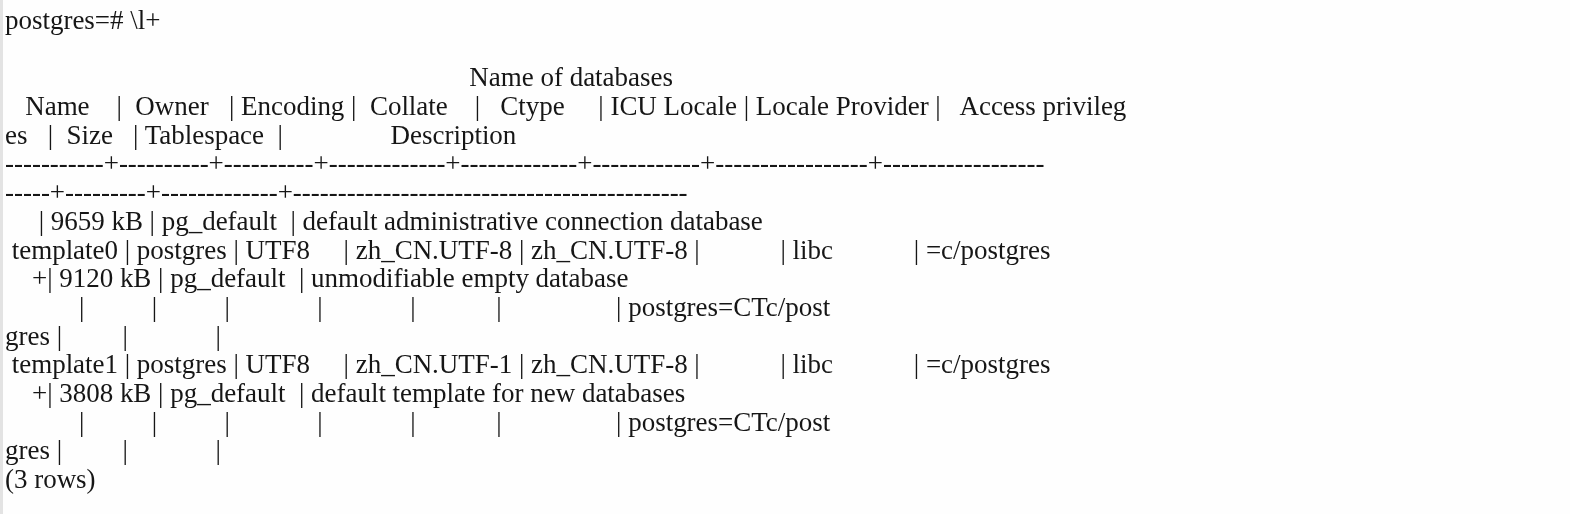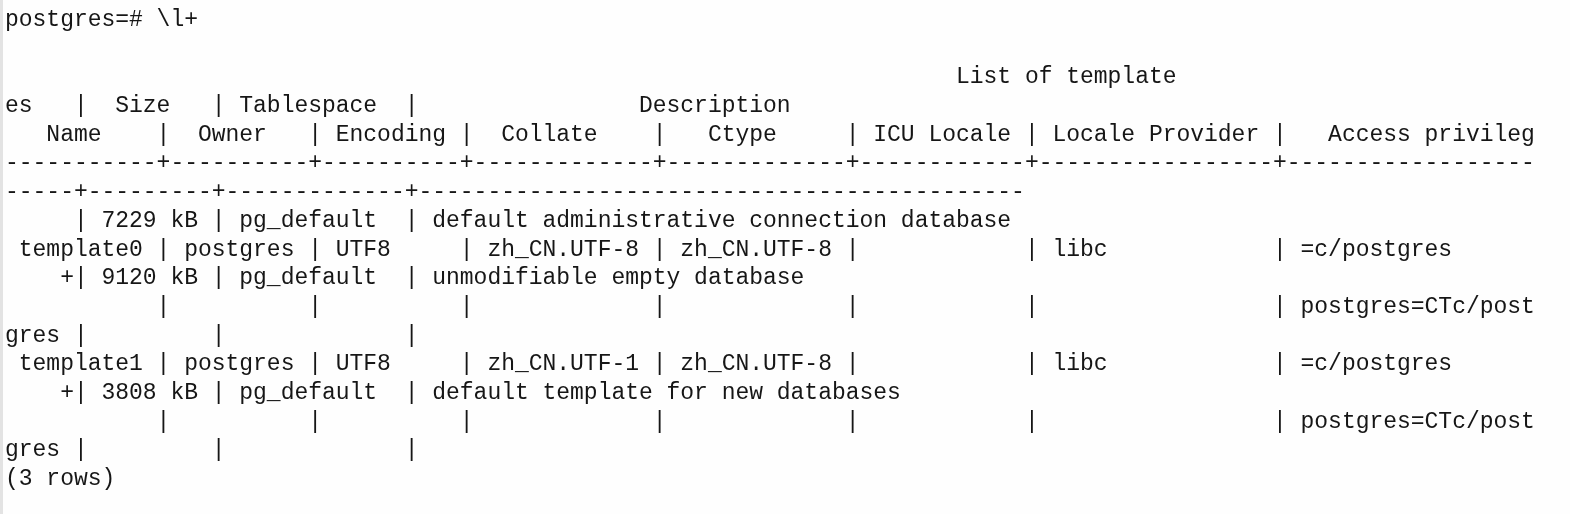--- a/index.html
+++ b/index.html
@@ -19,46 +19,46 @@
     width: 1570px;
     height: 514px;
     background: #fefefe;
     border-left: 3px solid #e3e3e3;
     box-sizing: border-box;
     padding: 6px 0 0 2px;
   }
   .term-line {
     display: block;
     white-space: pre;
-    font-family: Liberation Mono, monospace;
-    font-size: 23px;
+    font-family: Liberation Serif, serif;
+    font-size: 27px;
     line-height: 28.7px;
     letter-spacing: -0.02px;
     color: #161616;
     height: 28.7px;
     margin: 0;
     padding: 0;
   }
   .term-line.blank {
     color: transparent;
   }
 </style>
 </head>
 <body>
 
 <div id="terminal">
 
   <span class="term-line">postgres=# \l+</span>
   <span class="term-line blank"></span>
-  <span class="term-line">                                                                     List of template</span>
+  <span class="term-line">                                                                     Name of databases</span>
+  <span class="term-line">   Name    |  Owner   | Encoding |  Collate    |   Ctype     | ICU Locale | Locale Provider |   Access privileg</span>
   <span class="term-line">es   |  Size   | Tablespace  |                Description</span>
-  <span class="term-line">   Name    |  Owner   | Encoding |  Collate    |   Ctype     | ICU Locale | Locale Provider |   Access privileg</span>
   <span class="term-line">-----------+----------+----------+-------------+-------------+------------+-----------------+------------------</span>
   <span class="term-line">-----+---------+-------------+--------------------------------------------</span>
-  <span class="term-line">     | 7229 kB | pg_default  | default administrative connection database</span>
+  <span class="term-line">     | 9659 kB | pg_default  | default administrative connection database</span>
   <span class="term-line"> template0 | postgres | UTF8     | zh_CN.UTF-8 | zh_CN.UTF-8 |            | libc            | =c/postgres      </span>
   <span class="term-line">    +| 9120 kB | pg_default  | unmodifiable empty database</span>
   <span class="term-line">           |          |          |             |             |            |                 | postgres=CTc/post</span>
   <span class="term-line">gres |         |             |</span>
   <span class="term-line"> template1 | postgres | UTF8     | zh_CN.UTF-1 | zh_CN.UTF-8 |            | libc            | =c/postgres      </span>
   <span class="term-line">    +| 3808 kB | pg_default  | default template for new databases</span>
   <span class="term-line">           |          |          |             |             |            |                 | postgres=CTc/post</span>
   <span class="term-line">gres |         |             |</span>
   <span class="term-line">(3 rows)</span>
 

